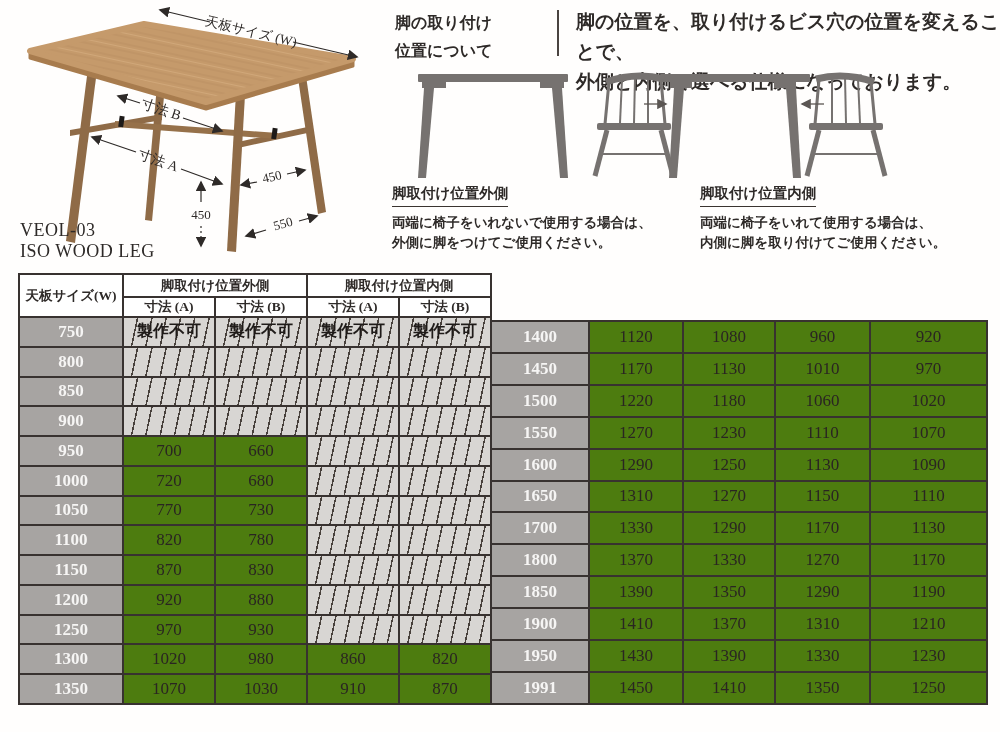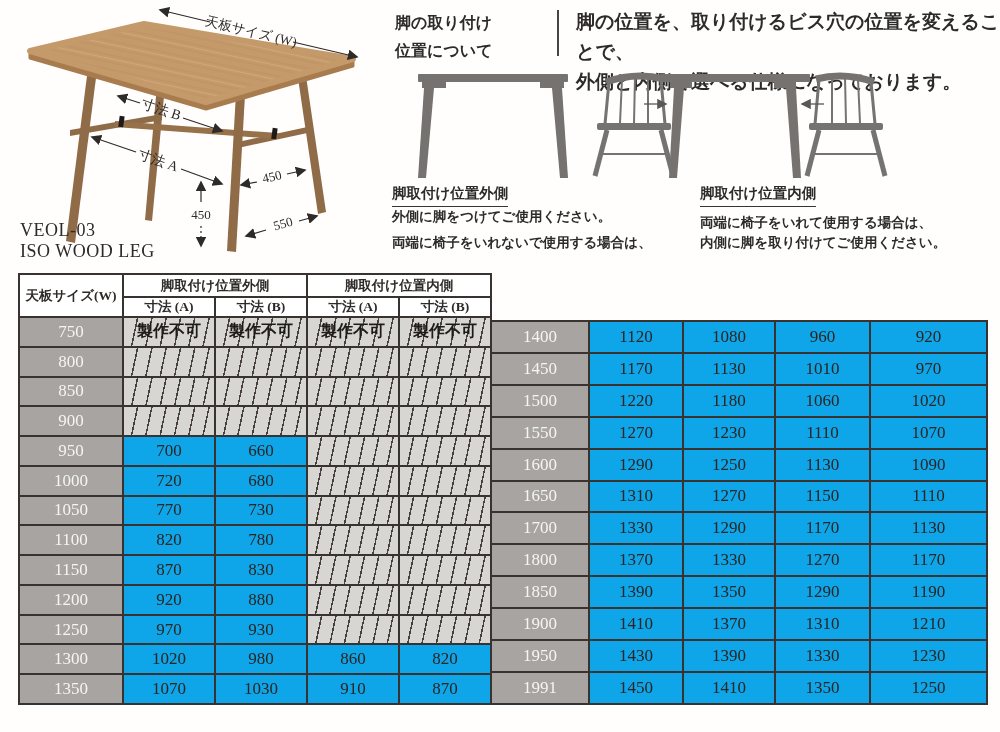--- a/index.html
+++ b/index.html
@@ -37,32 +37,32 @@
   .dg-arrow{stroke:#5b5653;stroke-width:1.3;fill:none;}
 
   .note{position:absolute;width:300px;}
   .note-outside{left:392px;top:184px;}
   .note-inside{left:700px;top:184px;}
   .note-title{display:inline-block;font-size:14.5px;font-weight:700;padding-bottom:3px;border-bottom:1.5px solid #3a3430;}
   .note-line{font-size:13.5px;line-height:20px;font-weight:600;}
   .note-line.first{margin-top:6px;}
 
   
-  table.spec{position:absolute;border-collapse:collapse;table-layout:fixed;background:#0ea5e9;}
+  table.spec{position:absolute;border-collapse:collapse;table-layout:fixed;background:#4d7c0f;}
   table.spec th,table.spec td{
     border:2px solid var(--border);
     text-align:center;vertical-align:middle;padding:0;overflow:hidden;
   }
   table.spec.left{left:18px;top:273px;width:472px;height:432px;}
   table.spec.right{left:490px;top:320px;width:496px;height:385px;}
   table.spec thead th{font-weight:600;font-size:13.5px;background:#fff;}
   table.spec thead tr.h1{height:23px;}
   table.spec thead tr.h2{height:15px;}
   table.spec tbody tr{height:29.6px;}
-  table.spec .rowhead{background:var(--row-header-bg);color:#f6f5f4;font-weight:400;font-size:17px;}
+  table.spec .rowhead{background:var(--row-header-bg);color:#f6f5f4;font-weight:700;font-size:17px;}
   table.spec td{font-size:17px;color:#2a2522;}
   table.spec td.hatch{
     background-color:var(--hatch-bg);
     background-image:repeating-linear-gradient(102deg,
       rgba(0,0,0,0) 0, rgba(0,0,0,0) 12.5px,
       var(--hatch-line) 12.5px, var(--hatch-line) 14px);
   }
   table.spec td.na{font-weight:700;font-size:16px;color:#1f1b19;}
 </style>
 </head>
@@ -180,22 +180,22 @@
       <polygon class="dg" points="786,88 796,88 801,178 793,178"></polygon>
     </g>
     <use href="#chair" transform="translate(604,68)"></use>
     <use href="#chair" transform="translate(876,68) scale(-1,1)"></use>
     <line class="dg-arrow" x1="644" y1="104" x2="666" y2="104" marker-end="url(#ah2)"></line>
     <line class="dg-arrow" x1="824" y1="104" x2="802" y2="104" marker-end="url(#ah2)"></line>
   </svg>
 
   <div class="note note-outside">
     <span class="note-title">脚取付け位置外側</span>
+    <div class="note-line first">両端に椅子をいれないで使用する場合は、</div>
     <div class="note-line">外側に脚をつけてご使用ください。</div>
-    <div class="note-line first">両端に椅子をいれないで使用する場合は、</div>
   </div>
   <div class="note note-inside">
     <span class="note-title">脚取付け位置内側</span>
     <div class="note-line first">両端に椅子をいれて使用する場合は、</div>
     <div class="note-line">内側に脚を取り付けてご使用ください。</div>
   </div>
 
   <table class="spec left">
     <colgroup>
       <col style="width:104px">

